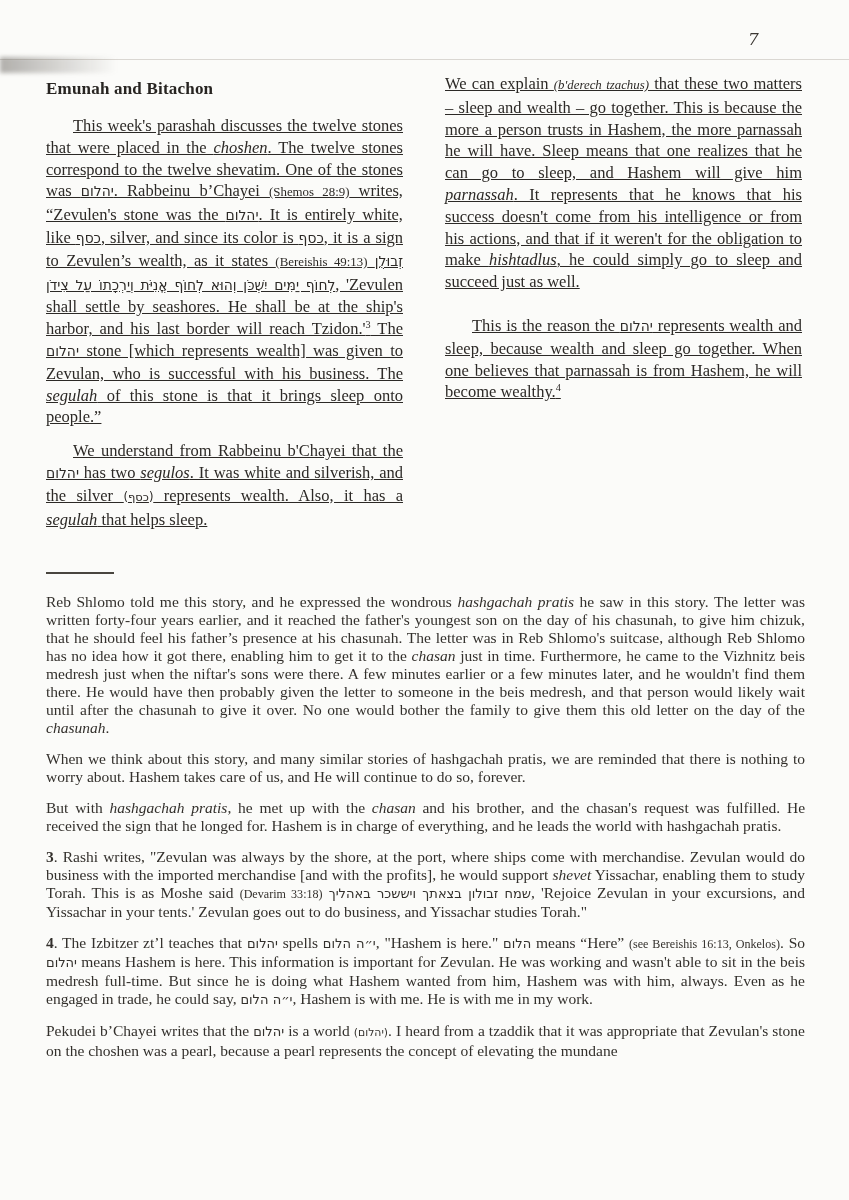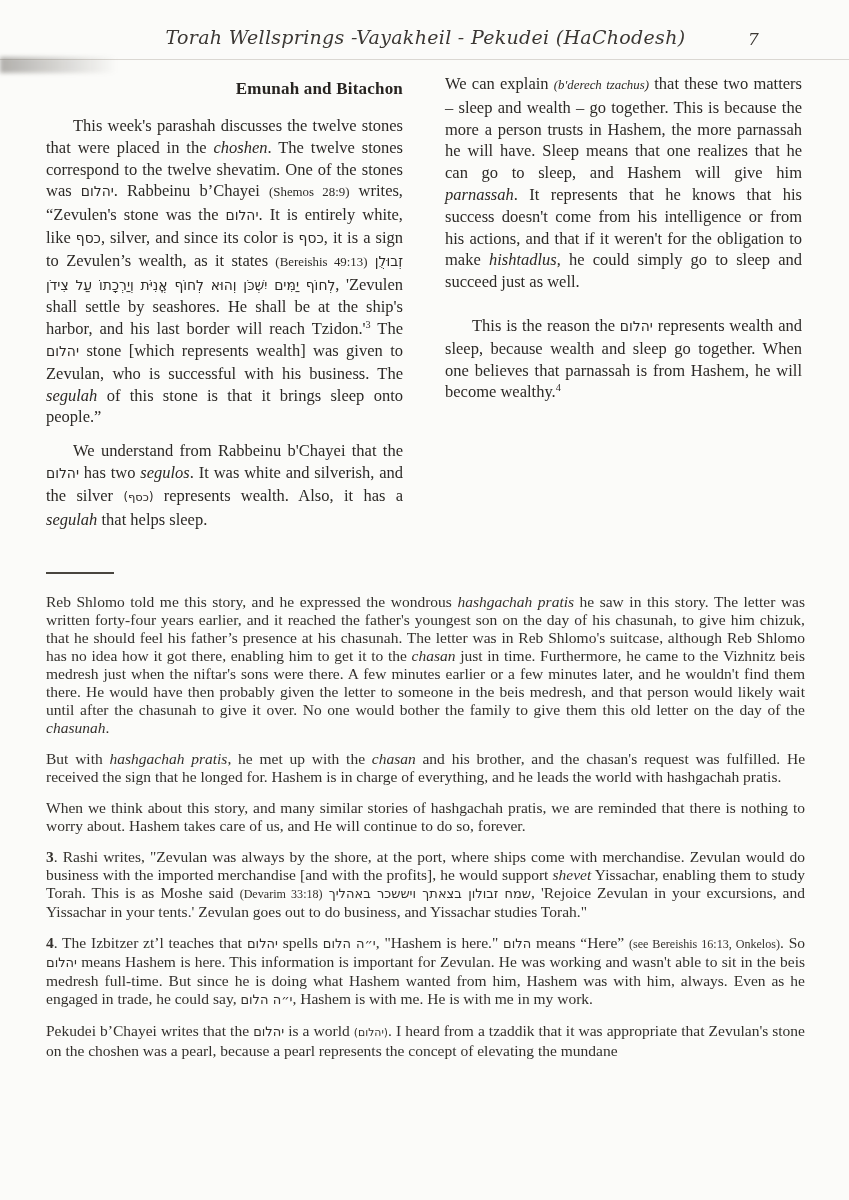--- a/index.html
+++ b/index.html
@@ -44,27 +44,27 @@
   
   .columns { display:flex; gap:42px; margin-top:13px; }
   .col {
     width:357px;
     text-align:justify;
     font-size:16.5px;
     line-height:21.8px;
   }
   .col h2 {
     font-size:17px; line-height:20px;
-    text-align:right;
+    text-align:left;
     font-weight:bold;
     margin:6px 0 16px 0;
     letter-spacing:0.2px;
     color:#272421;
   }
-  .col p { margin:0 0 12px 0; text-indent:27px; }
+  .col p { margin:0 0 12px 0; text-indent:27px;text-decoration:underline; }
   .col-right p { margin:0 0 22px 0; }
   .col p.no-indent { text-indent:0; }
 
   
   .seg-i   { font-style:italic; }
   .seg-ref { font-size:0.78em; }
   .seg-refi{ font-size:0.78em; font-style:italic; }
   .seg-he  { font-family:"DejaVu Sans", sans-serif; font-size:0.84em; }
   .seg-heref { font-family:"DejaVu Sans", sans-serif; font-size:0.70em; }
   .seg-sup { font-size:0.62em; vertical-align:super; line-height:0; }
@@ -83,21 +83,20 @@
     color:#33302c;
   }
   .footnotes p { margin:0 0 13px 0; }
 </style>
 </head>
 <body>
 
 <div class="page">
 
   <div class="header">
-    <span>Torah Wellsprings -Vayakheil - Pekudei (HaChodesh)</span>
     <span class="page-number">7</span>
   </div>
   <hr class="header-rule">
   <div class="scan-smudge"></div>
 
   <div class="columns">
     <section class="col col-left">
       <h2>Emunah and Bitachon</h2>
       <p><span>This week's parashah discusses the twelve stones that were placed in the </span><span class="seg-i">choshen</span><span>. The twelve stones correspond to the twelve shevatim. One of the stones was </span><span class="seg-he">יהלום</span><span>. Rabbeinu b’Chayei </span><span class="seg-ref">(Shemos 28:9)</span><span> writes, “Zevulen's stone was the </span><span class="seg-he">יהלום</span><span>. It is entirely white, like </span><span class="seg-he">כסף</span><span>, silver, and since its color is </span><span class="seg-he">כסף</span><span>, it is a sign to Zevulen’s wealth, as it states </span><span class="seg-ref">(Bereishis 49:13)</span><span> </span><span class="seg-he">זְבוּלֻן לְחוֹף יַמִּים יִשְׁכֹּן וְהוּא לְחוֹף אֳנִיֹּת וְיַרְכָתוֹ עַל צִידֹן</span><span>, 'Zevulen shall settle by seashores. He shall be at the ship's harbor, and his last border will reach Tzidon.'</span><span class="seg-sup">3</span><span> The </span><span class="seg-he">יהלום</span><span> stone [which represents wealth] was given to Zevulan, who is successful with his business. The </span><span class="seg-i">segulah</span><span> of this stone is that it brings sleep onto people.”</span></p>
       <p><span>We understand from Rabbeinu b'Chayei that the </span><span class="seg-he">יהלום</span><span> has two </span><span class="seg-i">segulos</span><span>. It was white and silverish, and the silver </span><span class="seg-heref">(כסף)</span><span> represents wealth. Also, it has a </span><span class="seg-i">segulah</span><span> that helps sleep.</span></p>
@@ -105,20 +104,20 @@
     <section class="col col-right">
       <p class="no-indent"><span>We can explain </span><span class="seg-refi">(b'derech tzachus)</span><span> that these two matters – sleep and wealth – go together. This is because the more a person trusts in Hashem, the more parnassah he will have. Sleep means that one realizes that he can go to sleep, and Hashem will give him </span><span class="seg-i">parnassah</span><span>. It represents that he knows that his success doesn't come from his intelligence or from his actions, and that if it weren't for the obligation to make </span><span class="seg-i">hishtadlus</span><span>, he could simply go to sleep and succeed just as well.</span></p>
       <p><span>This is the reason the </span><span class="seg-he">יהלום</span><span> represents wealth and sleep, because wealth and sleep go together. When one believes that parnassah is from Hashem, he will become wealthy.</span><span class="seg-sup">4</span></p>
     </section>
   </div>
 
   <div class="footnote-sep"></div>
 
   <footer class="footnotes">
     <p><span>Reb Shlomo told me this story, and he expressed the wondrous </span><span class="seg-i">hashgachah pratis</span><span> he saw in this story. The letter was written forty-four years earlier, and it reached the father's youngest son on the day of his chasunah, to give him chizuk, that he should feel his father’s presence at his chasunah. The letter was in Reb Shlomo's suitcase, although Reb Shlomo has no idea how it got there, enabling him to get it to the </span><span class="seg-i">chasan</span><span> just in time. Furthermore, he came to the Vizhnitz beis medresh just when the niftar's sons were there. A few minutes earlier or a few minutes later, and he wouldn't find them there. He would have then probably given the letter to someone in the beis medresh, and that person would likely wait until after the chasunah to give it over. No one would bother the family to give them this old letter on the day of the </span><span class="seg-i">chasunah</span><span>.</span></p>
+    <p><span>When we think about this story, and many similar stories of hashgachah pratis, we are reminded that there is nothing to worry about. Hashem takes care of us, and He will continue to do so, forever.</span></p>
     <p><span>But with </span><span class="seg-i">hashgachah pratis</span><span>, he met up with the </span><span class="seg-i">chasan</span><span> and his brother, and the chasan's request was fulfilled. He received the sign that he longed for. Hashem is in charge of everything, and he leads the world with hashgachah pratis.</span></p>
-    <p><span>When we think about this story, and many similar stories of hashgachah pratis, we are reminded that there is nothing to worry about. Hashem takes care of us, and He will continue to do so, forever.</span></p>
     <p><span class="seg-b">3</span><span>. Rashi writes, "Zevulan was always by the shore, at the port, where ships come with merchandise. Zevulan would do business with the imported merchandise [and with the profits], he would support </span><span class="seg-i">shevet</span><span> Yissachar, enabling them to study Torah. This is as Moshe said </span><span class="seg-ref">(Devarim 33:18)</span><span> </span><span class="seg-he">שמח זבולון בצאתך ויששכר באהליך</span><span>, 'Rejoice Zevulan in your excursions, and Yissachar in your tents.' Zevulan goes out to do business, and Yissachar studies Torah."</span></p>
     <p><span class="seg-b">4</span><span>. The Izbitzer zt’l teaches that </span><span class="seg-he">יהלום</span><span> spells </span><span class="seg-he">י״ה הלום</span><span>, "Hashem is here." </span><span class="seg-he">הלום</span><span> means “Here” </span><span class="seg-ref">(see Bereishis 16:13, Onkelos)</span><span>. So </span><span class="seg-he">יהלום</span><span> means Hashem is here. This information is important for Zevulan. He was working and wasn't able to sit in the beis medresh full-time. But since he is doing what Hashem wanted from him, Hashem was with him, always. Even as he engaged in trade, he could say, </span><span class="seg-he">י״ה הלום</span><span>, Hashem is with me. He is with me in my work.</span></p>
     <p><span>Pekudei b’Chayei writes that the </span><span class="seg-he">יהלום</span><span> is a world </span><span class="seg-heref">(יהלום)</span><span>. I heard from a tzaddik that it was appropriate that Zevulan's stone on the choshen was a pearl, because a pearl represents the concept of elevating the mundane</span></p>
   </footer>
 
 </div>
 
 </body></html>

